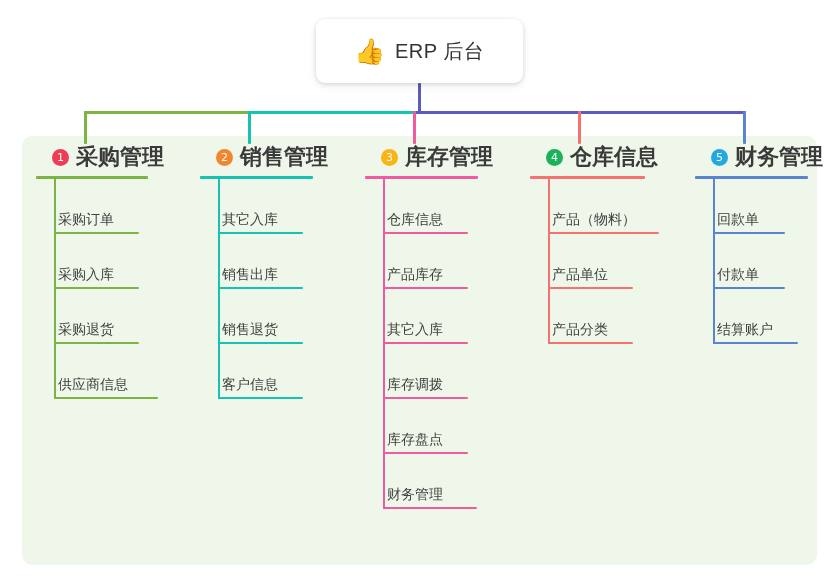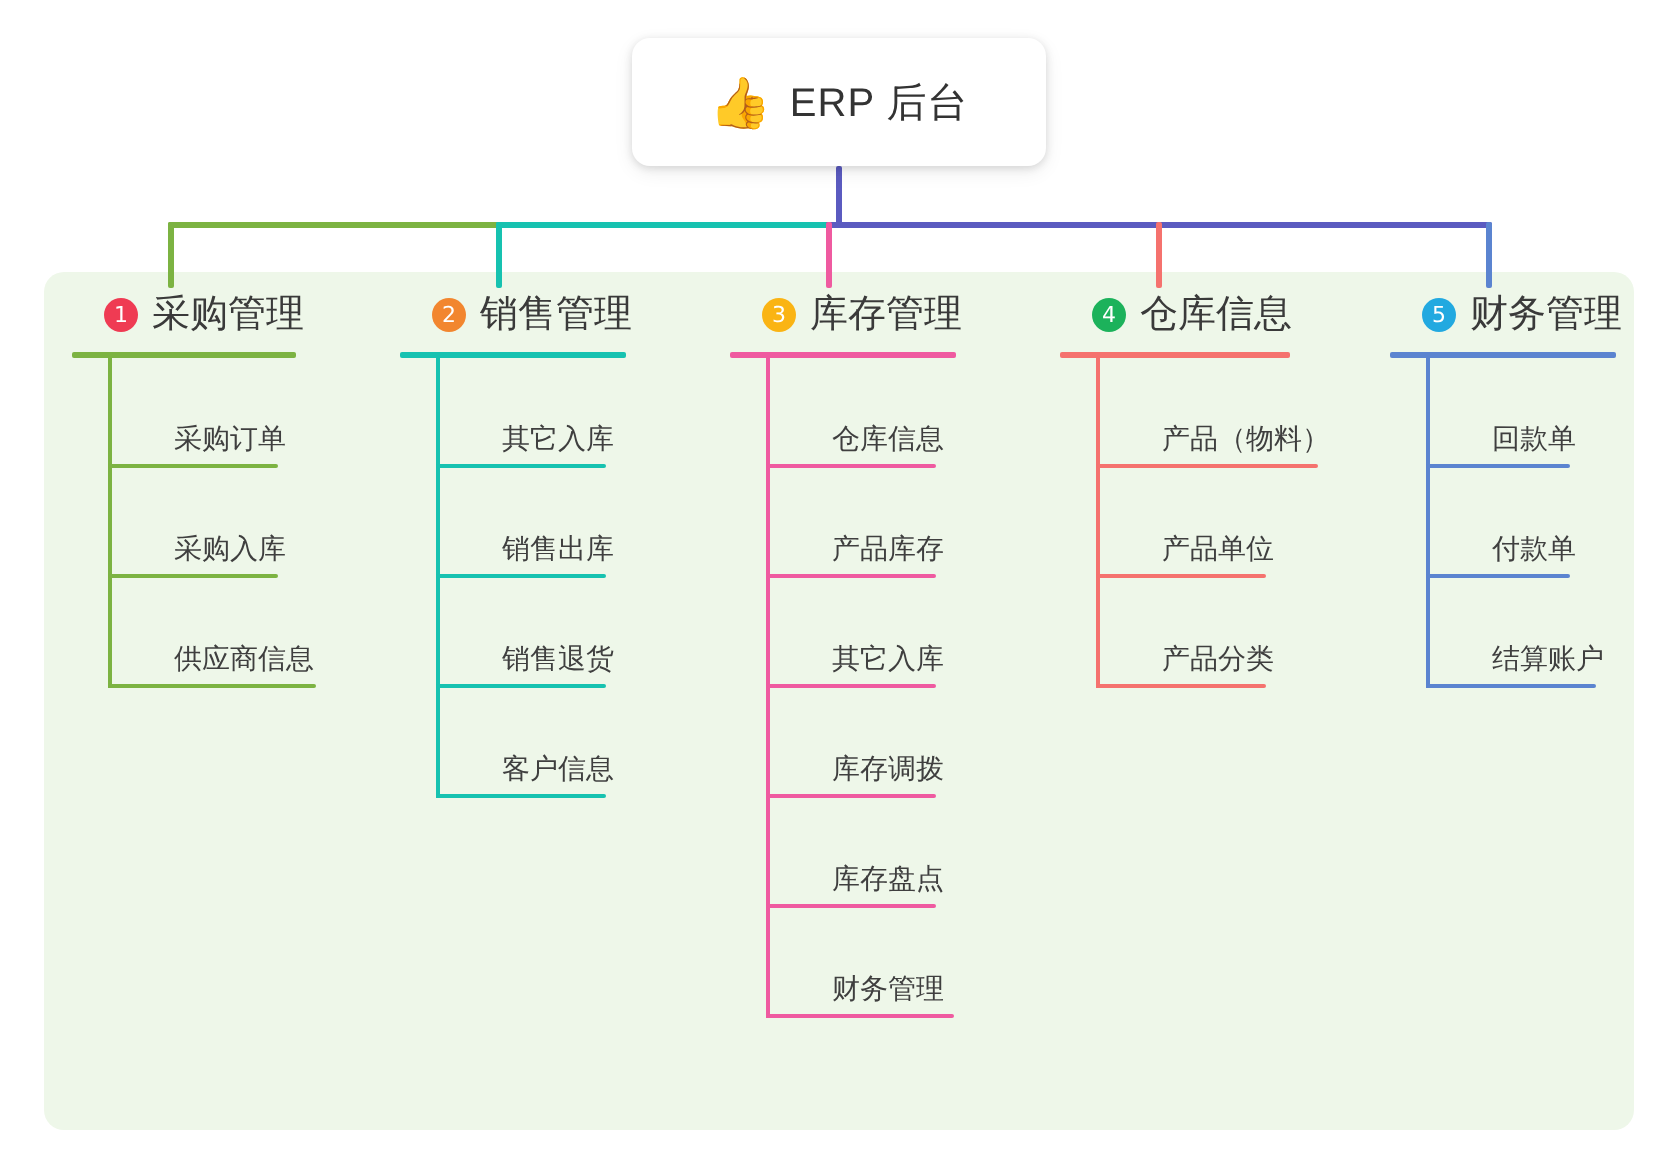--- a/index.html
+++ b/index.html
@@ -50,31 +50,31 @@
     display:flex;align-items:center;gap:7px;
     height:26px;padding-left:16px;box-sizing:border-box;
     white-space:nowrap;
   }
   .badge{
     width:17px;height:17px;border-radius:50%;
     color:#ffffff;font-size:11px;line-height:17px;
     text-align:center;flex:0 0 auto;
     font-family:"DejaVu Sans","Liberation Sans",sans-serif;
   }
-  .branch-label{font-size:19px;color:#3a3a3a;}
+  .branch-label{font-size:22px;color:#3a3a3a;font-weight:bold;}
   .branch-rule{height:3px;border-radius:1px;margin-top:6px;}
 
   
   .leaves{position:relative;margin-top:0;padding-left:18px;box-sizing:border-box;}
   .spine{position:absolute;left:18px;top:0;width:2px;bottom:0;}
   .leaf{
     position:relative;
     height:55px;
     display:flex;align-items:flex-end;
-    padding-left:33px;box-sizing:border-box;
+    padding-left:4px;box-sizing:border-box;
   }
   .leaf-text{font-size:14px;color:#3f3f3f;white-space:nowrap;padding-bottom:5px;}
   .leaf-rule{position:absolute;left:0;bottom:0;height:2px;border-radius:1px;}
 </style>
 </head>
 <body>
 
 <div id="stage">
 
   <div class="panel"></div>
@@ -109,20 +109,24 @@
           <div class="spine" style="background: rgb(124, 179, 66);"></div>
           <div class="leaf">
             <span class="leaf-text">采购订单</span>
             <div class="leaf-rule" style="background: rgb(124, 179, 66); width: 85px;"></div>
           </div>
           <div class="leaf">
             <span class="leaf-text">采购入库</span>
             <div class="leaf-rule" style="background: rgb(124, 179, 66); width: 85px;"></div>
           </div>
           <div class="leaf">
+            <span class="leaf-text">采购退货</span>
+            <div class="leaf-rule" style="background: rgb(124, 179, 66); width: 85px;"></div>
+          </div>
+          <div class="leaf">
             <span class="leaf-text">供应商信息</span>
             <div class="leaf-rule" style="background: rgb(124, 179, 66); width: 104px;"></div>
           </div>
         </div>
       </div>
       <div class="branch" style="left: 200px; width: 150px;">
         <div class="branch-head">
           <span class="badge" style="background: rgb(242, 134, 47);">2</span>
           <span class="branch-label">销售管理</span>
         </div>

